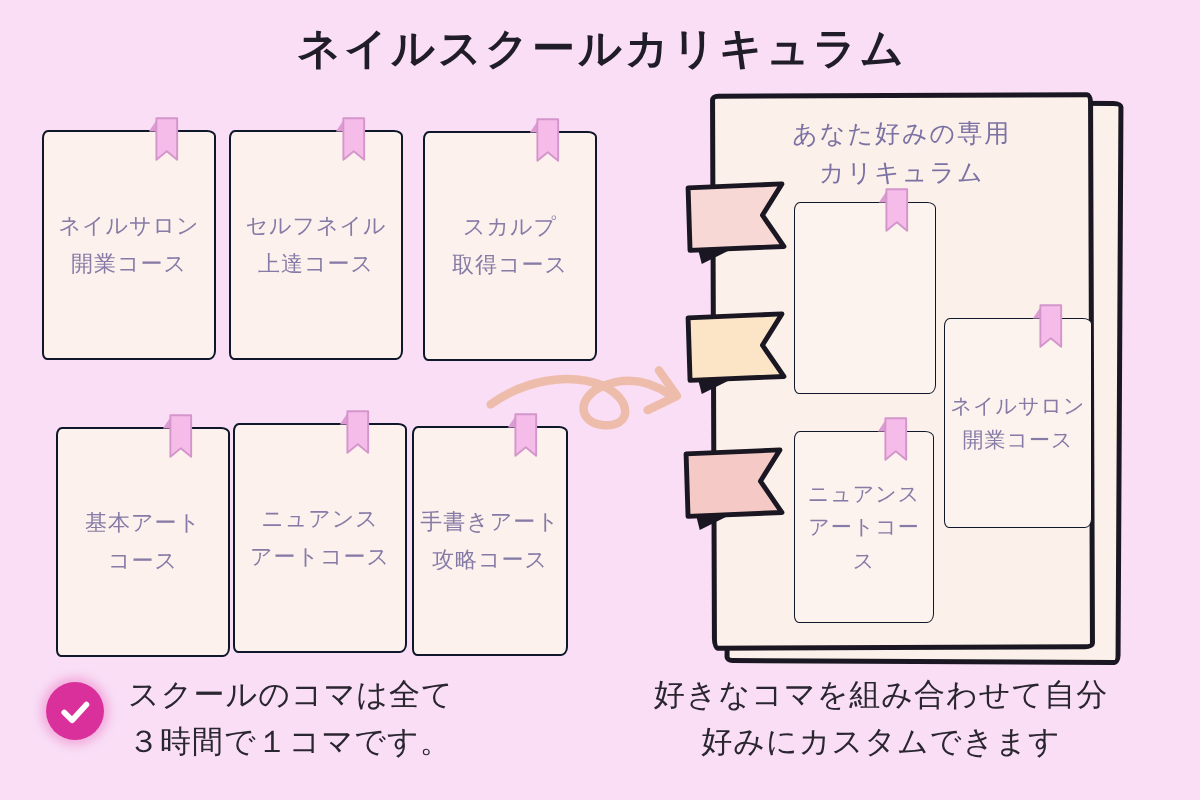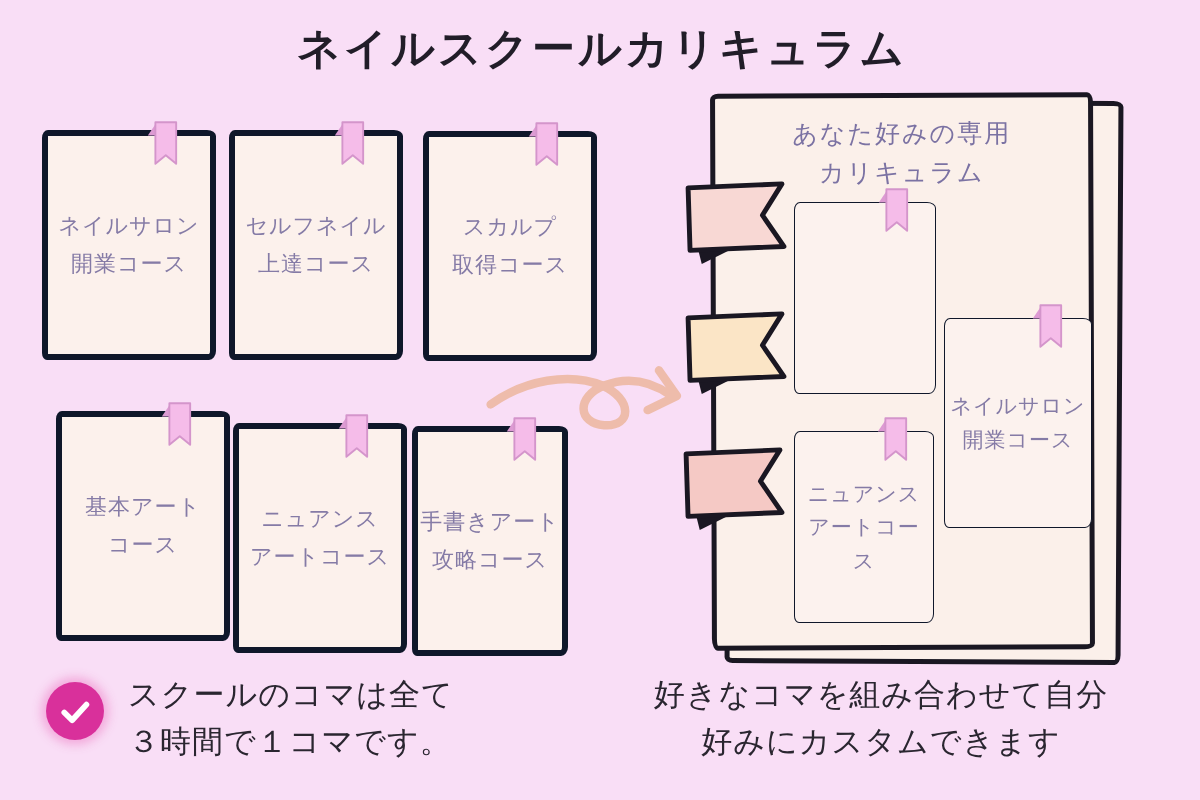--- a/index.html
+++ b/index.html
@@ -8,21 +8,21 @@
     background:#f9def6;
     font-family:"Liberation Sans","DejaVu Sans",sans-serif;
   }
   .title{
     position:absolute;top:18px;left:0;width:100%;margin:2px;text-align:center;
     font-family:"Liberation Serif","DejaVu Serif",serif;
     font-size:43px;font-weight:600;letter-spacing:3px;color:#211d28;
   }
   
   .card{
-    position:absolute;background:#fcf1ec;border:6px solid #0f172a;
+    position:absolute;background:#fcf1ec;border:2px solid #0f172a;
     border-radius:6px 9px 7px 5px/8px 6px 9px 7px;
     display:flex;align-items:center;justify-content:center;
     box-sizing:border-box;
   }
   .card.big{width:174px;height:230px;}
   .card-label{
     text-align:center;white-space:pre-line;color:#857ba6;
     font-size:22px;line-height:1.75;letter-spacing:1px;
   }
   .card.inner{background:#fcf2ee;border-width:1.5px;z-index:3;}
@@ -89,21 +89,21 @@
 
   <div class="card big" style="left:423px;top:131px">
     <svg class="ribbon" viewBox="0 0 36 50">
       <path class="ribbon-fold" d="M3,16 L11,4 L11,16 Z"></path>
       <path class="ribbon-body" d="M11,2 L33,2 L33,46 L22,37 L11,46 Z"></path>
     </svg>
     <div class="card-label">スカルプ
 取得コース</div>
   </div>
 
-  <div class="card big" style="left:56px;top:411px">
+  <div class="card big" style="left:56px;top:427px">
     <svg class="ribbon" viewBox="0 0 36 50">
       <path class="ribbon-fold" d="M3,16 L11,4 L11,16 Z"></path>
       <path class="ribbon-body" d="M11,2 L33,2 L33,46 L22,37 L11,46 Z"></path>
     </svg>
     <div class="card-label">基本アート
 コース</div>
   </div>
 
   <div class="card big" style="left:233px;top:423px">
     <svg class="ribbon" viewBox="0 0 36 50">

